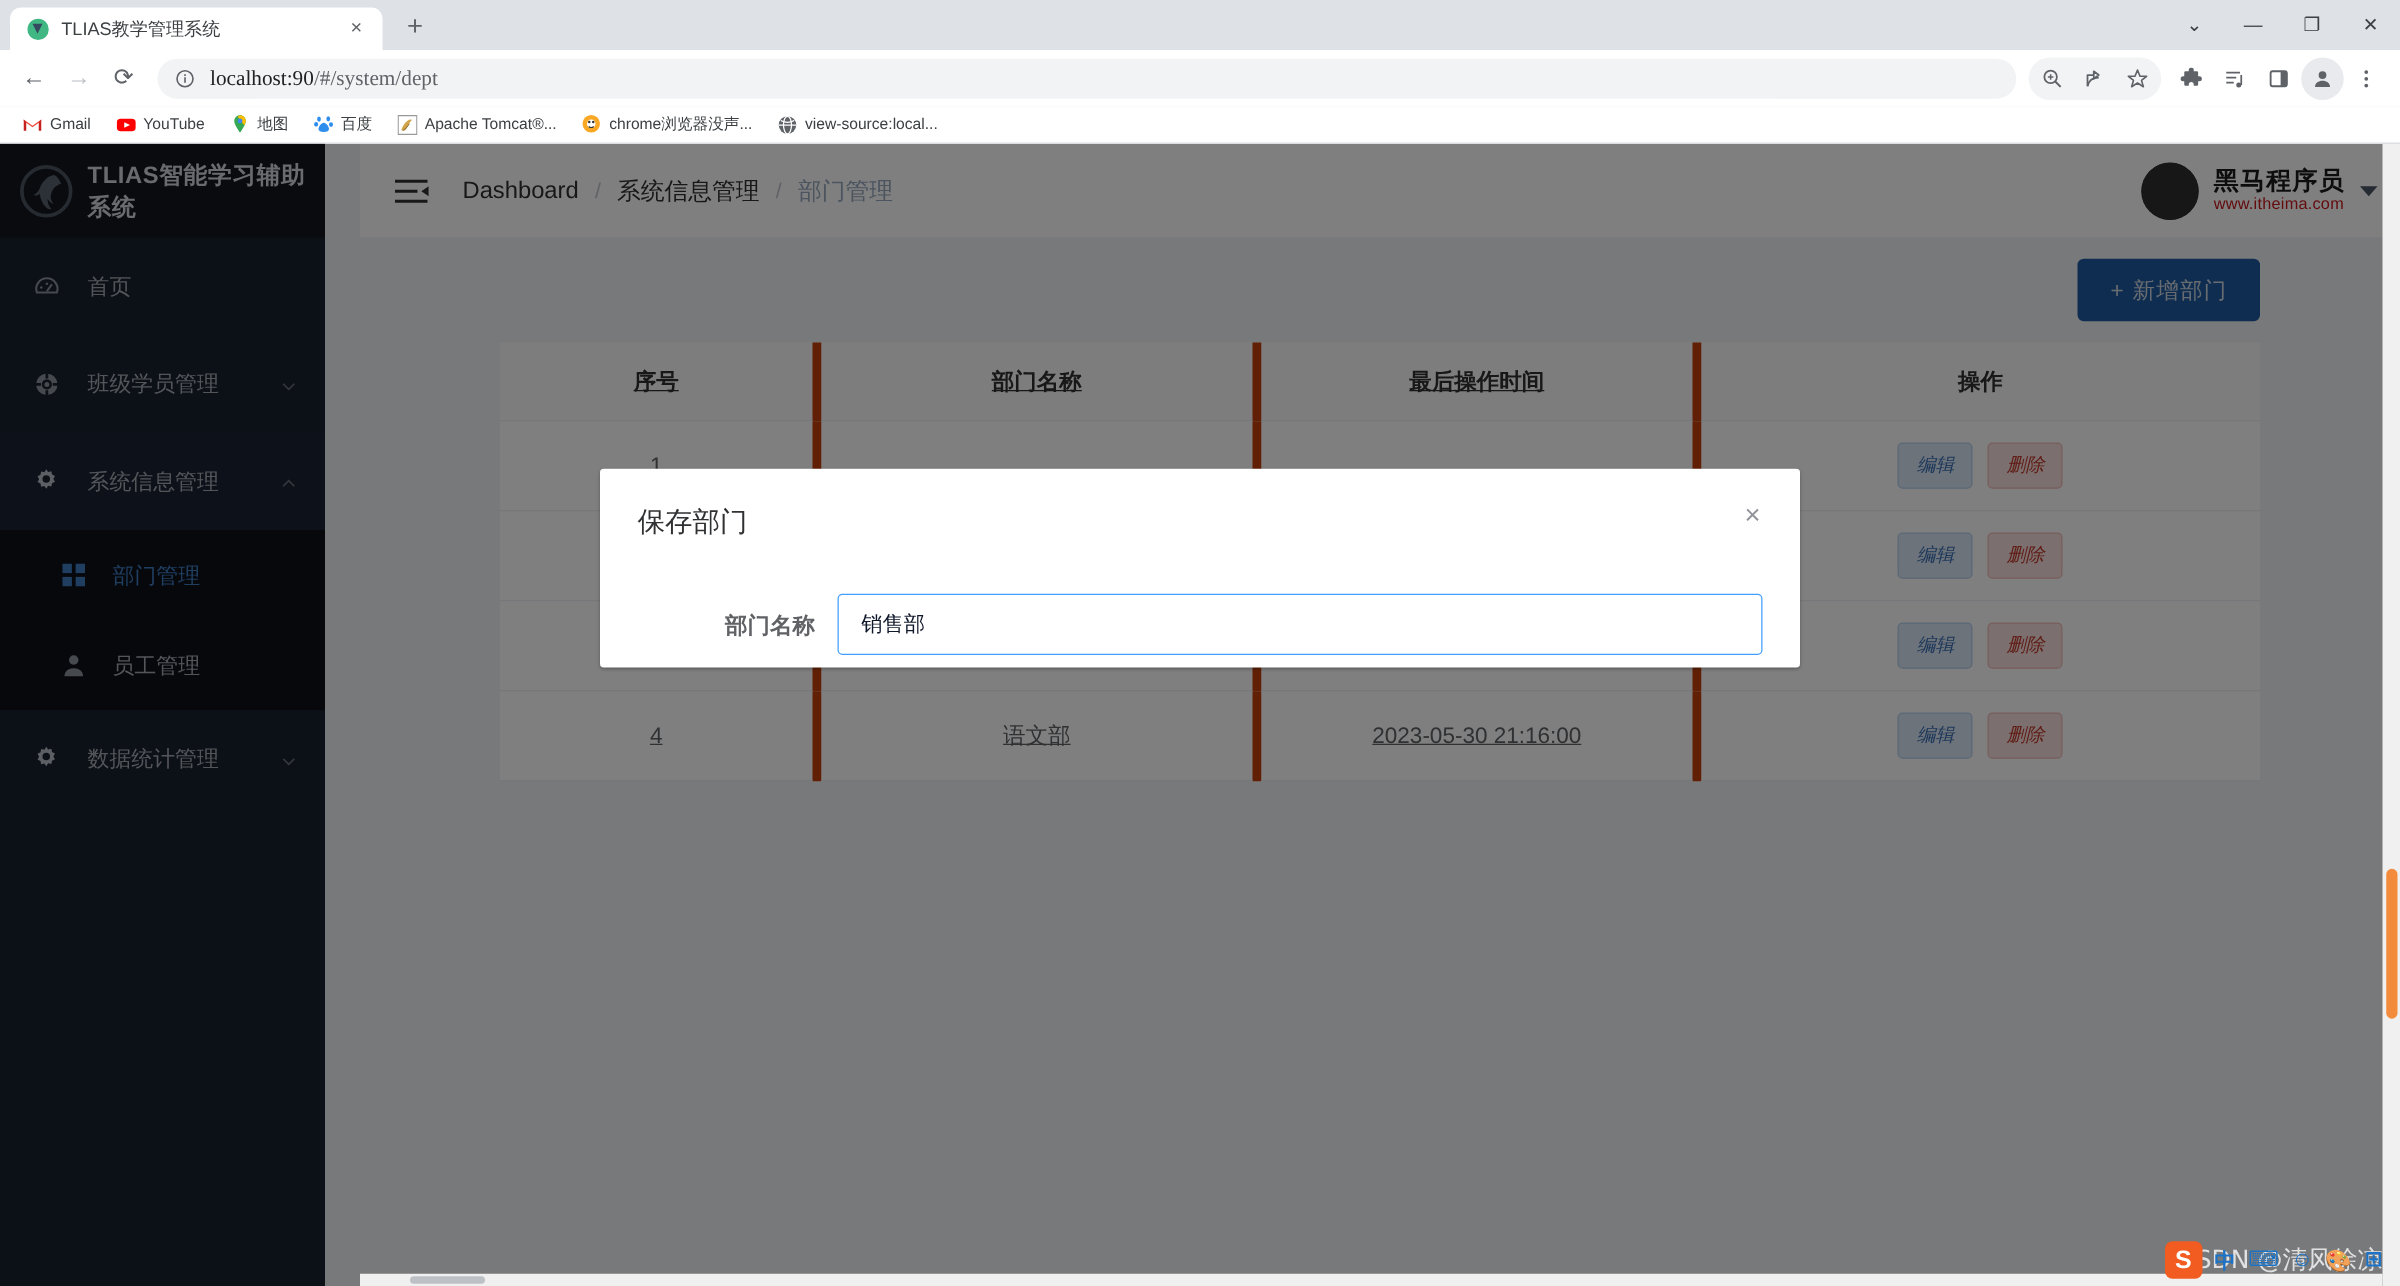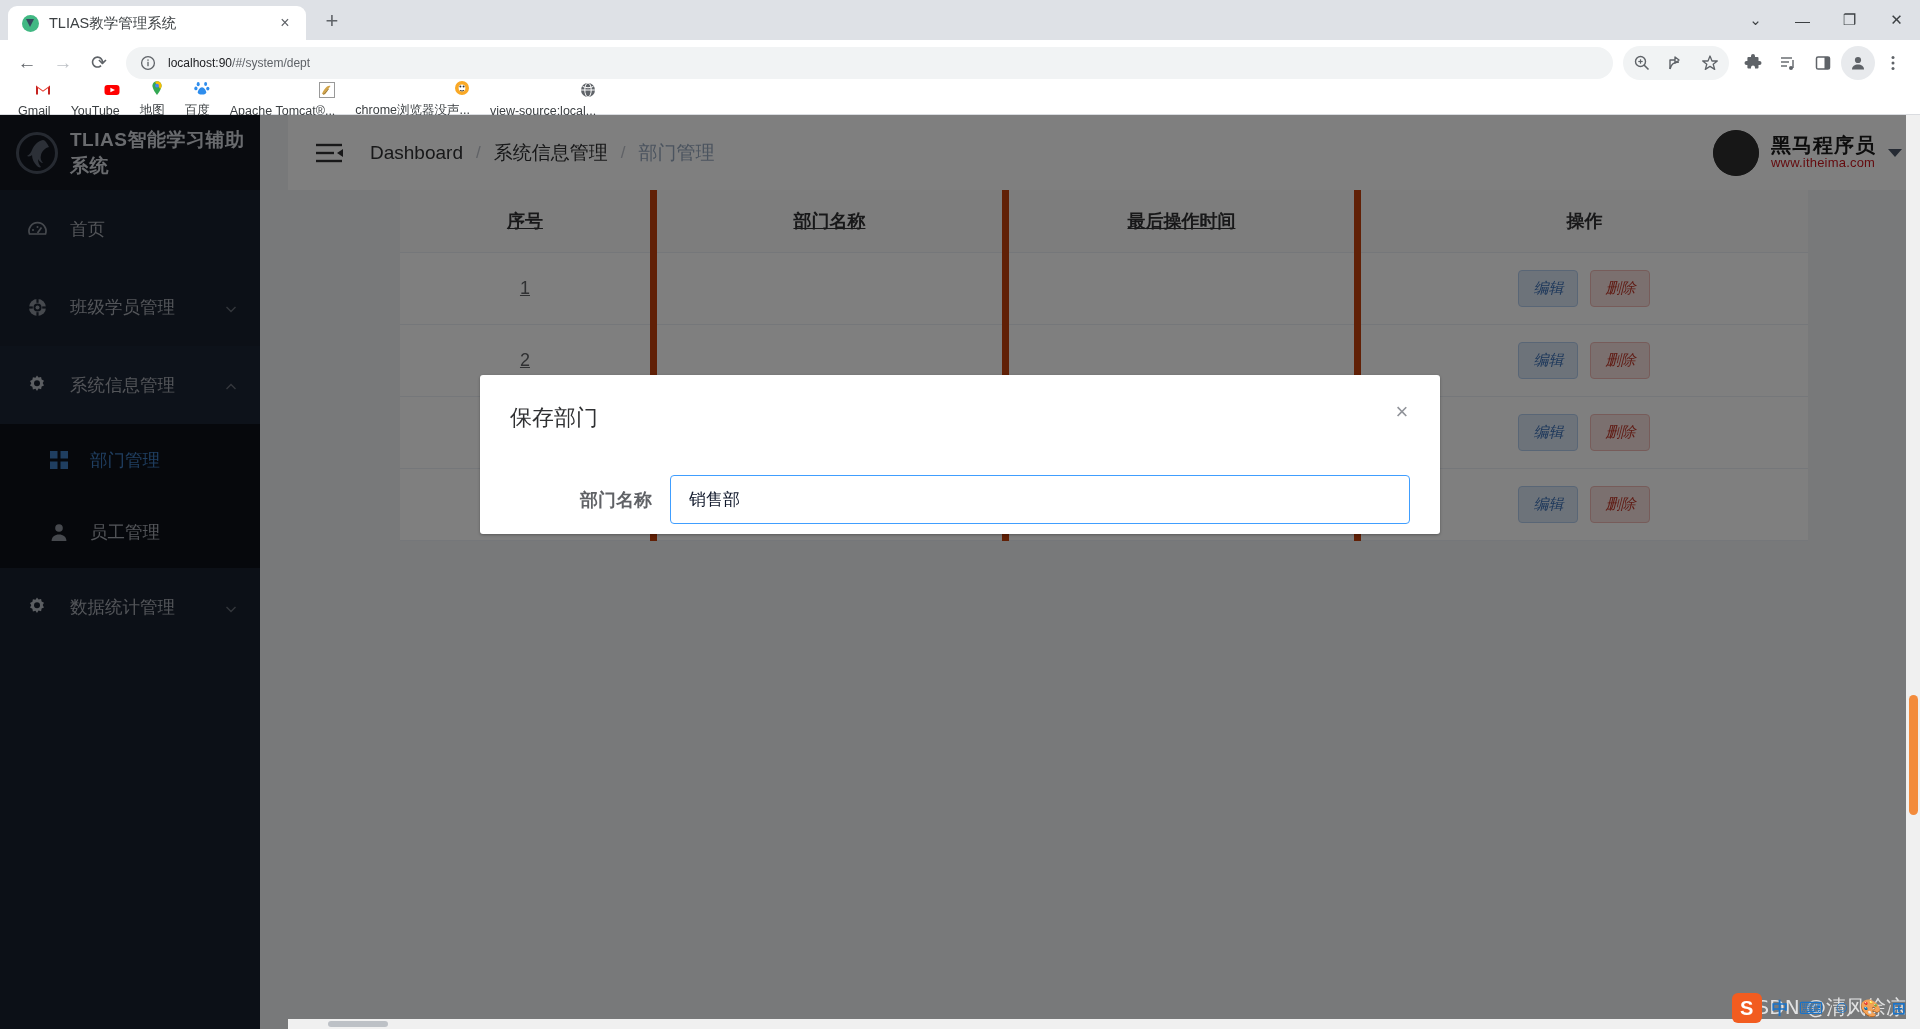--- a/index.html
+++ b/index.html
@@ -54,34 +54,34 @@
   .tb-btn {
     width: 34px; height: 34px; border-radius: 50%;
     display: flex; align-items: center; justify-content: center;
     color: #5f6368; flex: none;
   }
   .omnibox {
     flex: 1; height: 32px; background: #f1f3f4; border-radius: 16px;
     display: flex; align-items: center; padding: 0 14px; gap: 12px;
     margin: 0 8px; min-width: 0;
   }
-  .omnibox-text { font-size: 12px; color: #202124; white-space: nowrap; }
+  .omnibox-text { font-size: 17px; color: #202124; white-space: nowrap; font-family: Liberation Serif, serif; }
   .omnibox-text .dim { color: #5f6368; }
   .tb-right { display: flex; align-items: center; gap: 1px; }
   .tb-pill {
     display: flex; align-items: center; background: #f1f3f4;
     border-radius: 17px; padding: 0 2px; margin-right: 6px;
   }
   .avatar-btn { background: #e8eaed; border-radius: 50%; }
 
   .bookmarks {
     height: 30px; background: #fff; display: flex; align-items: center;
     padding: 0 10px; gap: 4px; border-bottom: 1px solid #dadce0;
   }
-  .bm { display: flex; align-items: flex-end; gap: 6px; padding: 3px 8px; border-radius: 4px; flex-direction: column; }
+  .bm { display: flex; align-items: flex-start; gap: 6px; padding: 3px 8px; border-radius: 4px; }
   .bm-label { font-size: 12.5px; color: #3c4043; white-space: nowrap; }
   .bm-ico { width: 16px; height: 16px; flex: none; display: block; }
 
   
   .viewport { position: relative; width: 1920px; height: 914px; background: #f0f2f5; overflow: hidden; }
 
   
   .sidebar { position: absolute; left: 0; top: 0; width: 260px; height: 914px; background: #18202e; }
   .brand {
     height: 75px; background: #12161f; display: flex; align-items: center;
@@ -465,20 +465,23 @@
         </div>
         <div class="hm-text">
           <div class="hm-cn">黑马程序员</div>
           <div class="hm-url">www.itheima.com</div>
         </div>
         <span class="caret-down"></span>
       </div>
     </div>
 
     <div class="content">
+      <div class="toolbar-row">
+        <button class="btn-add">+ 新增部门</button>
+      </div>
       <div class="table-wrap">
         <table>
           <colgroup>
               <col style="width:18%">
               <col style="width:25%">
               <col style="width:25%">
               <col style="width:32%">
             </colgroup>
           <thead>
             <tr>

